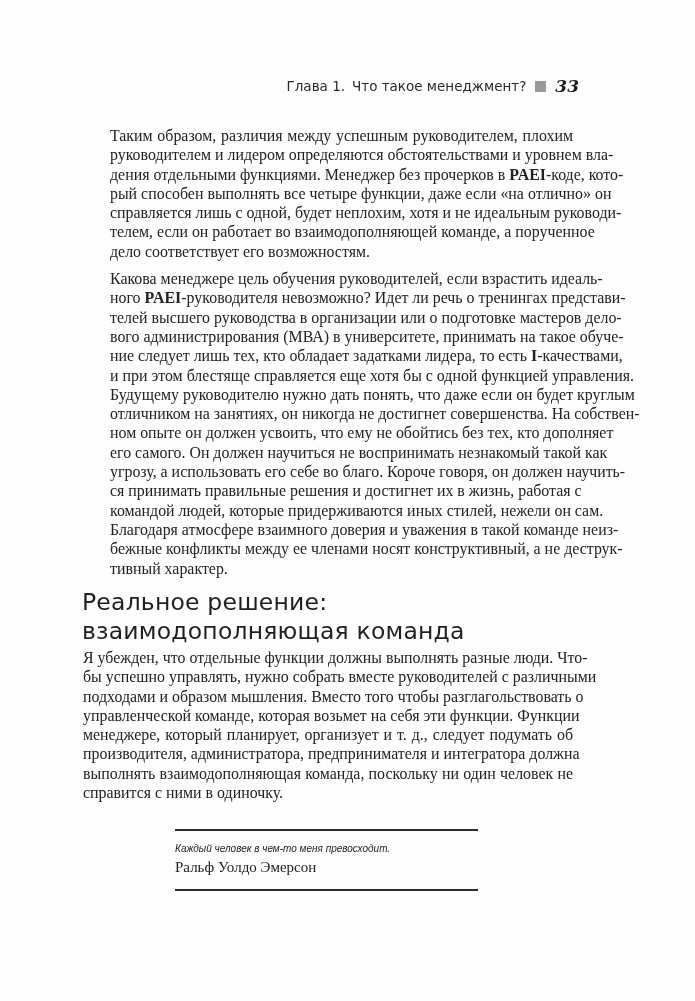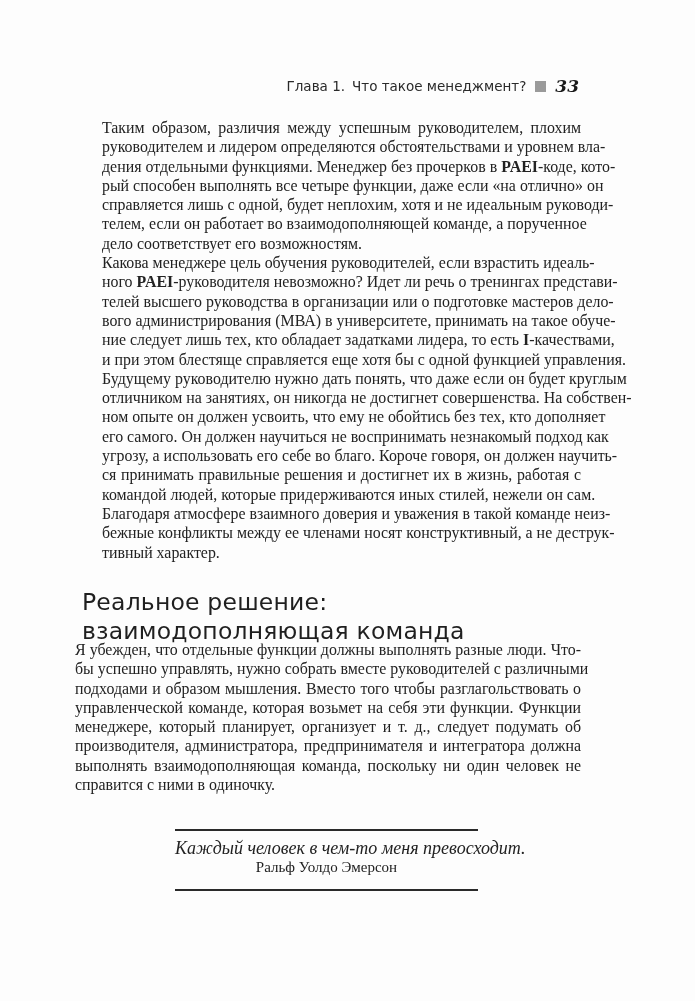--- a/index.html
+++ b/index.html
@@ -45,21 +45,21 @@
       left: 75px;
       width: 506px;
       font-family: "Liberation Serif", serif;
       font-size: 15.9px;
       line-height: 19.3px;
       color: #222;
       text-align: justify;
       hyphens: manual;
     }
     .body-text p {
-      margin: 0;
+      margin: 8px;
     }
     .body-text p.indent {
       text-indent: 27px;
     }
     .body-text .line {
       display: block;
       text-align: justify;
       text-align-last: justify;
       white-space: nowrap;
     }
@@ -88,33 +88,33 @@
       left: 175px;
       top: 829px;
       width: 303px;
     }
     .epigraph .rule {
       height: 2px;
       background: #2a2a2a;
       width: 100%;
     }
     .epigraph .quote {
-      font-family: Liberation Serif, serif;
+      font-family: Liberation Sans, sans-serif;
       font-style: italic;
-      font-size: 18px;
+      font-size: 10px;
       line-height: 19px;
       margin-top: 8px;
       color: #222;
       white-space: nowrap;
     }
     .epigraph .attribution {
       font-family: "Liberation Serif", serif;
       font-size: 15px;
       line-height: 19px;
-      text-align: center;
+      text-align: left;
       color: #222;
       margin-bottom: 12px;
       white-space: nowrap;
     }
   </style>
 </head>
 <body>
 
 <header class="running-head">
   <span>Глава 1.</span>
@@ -137,21 +137,21 @@
   <p class="indent">
       <span class="line">Какова менеджере цель обучения руководителей, если взрастить идеаль-</span>
       <span class="line">ного <b>PAEI</b>-руководителя невозможно? Идет ли речь о тренингах представи-</span>
       <span class="line">телей высшего руководства в организации или о подготовке мастеров дело-</span>
       <span class="line">вого администрирования (МВА) в университете, принимать на такое обуче-</span>
       <span class="line">ние следует лишь тех, кто обладает задатками лидера, то есть <b>I</b>-качествами,</span>
       <span class="line">и при этом блестяще справляется еще хотя бы с одной функцией управления.</span>
       <span class="line">Будущему руководителю нужно дать понять, что даже если он будет круглым</span>
       <span class="line">отличником на занятиях, он никогда не достигнет совершенства. На собствен-</span>
       <span class="line">ном опыте он должен усвоить, что ему не обойтись без тех, кто дополняет</span>
-      <span class="line">его самого. Он должен научиться не воспринимать незнакомый подход как</span>
+      <span class="line">его самого. Он должен научиться не воспринимать незнакомый такой как</span>
       <span class="line">угрозу, а использовать его себе во благо. Короче говоря, он должен научить-</span>
       <span class="line">ся принимать правильные решения и достигнет их в жизнь, работая с</span>
       <span class="line">командой людей, которые придерживаются иных стилей, нежели он сам.</span>
       <span class="line">Благодаря атмосфере взаимного доверия и уважения в такой команде неиз-</span>
       <span class="line">бежные конфликты между ее членами носят конструктивный, а не деструк-</span>
       <span class="line last">тивный характер.</span>
     </p>
 </div>
 
 <h2 class="section-heading">

